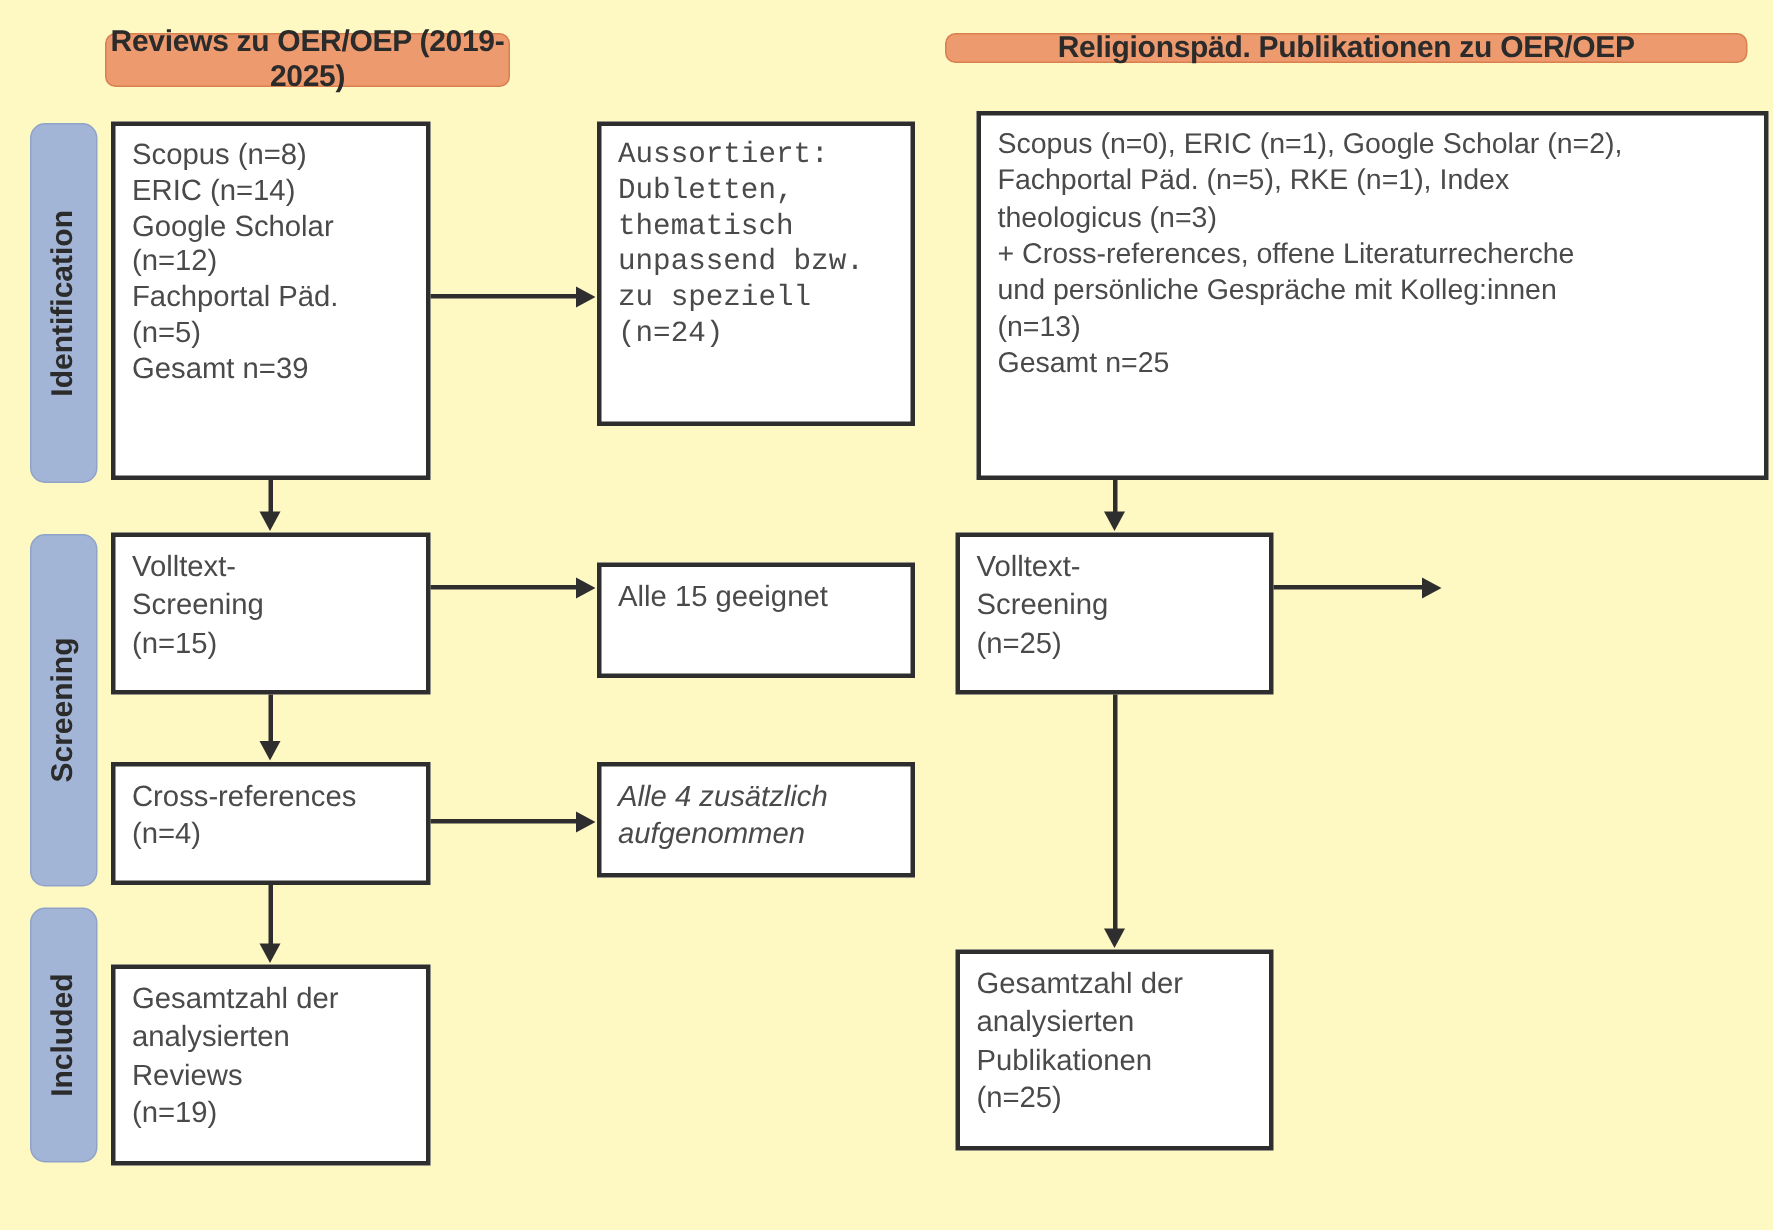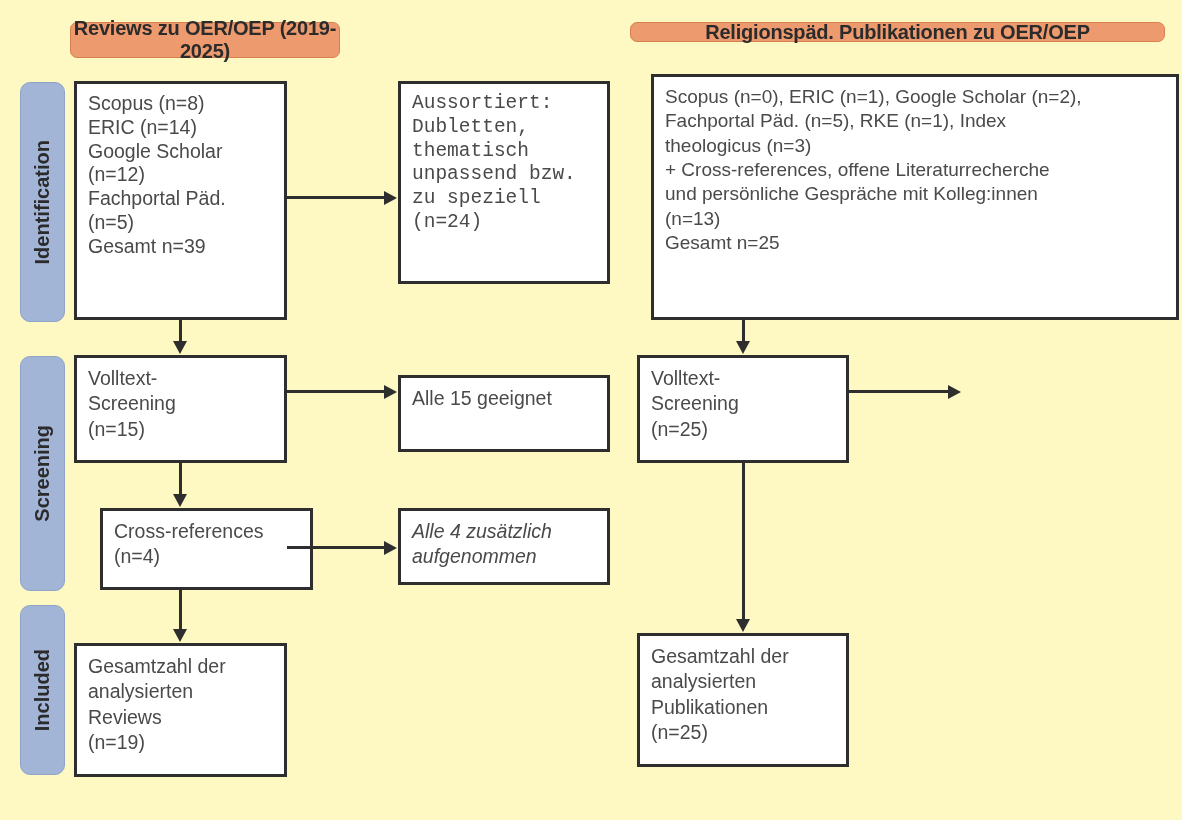--- a/index.html
+++ b/index.html
@@ -146,21 +146,21 @@
 (n=15)</div>
 
   <div class="flow-box" style="left:398px; top:355px; width:212px; height:77px;margin-top:20px;">Alle 15 geeignet</div>
 
   <div class="line-h" style="left:287px; top:390px; width:98px;"></div>
   <div class="arrow-right" style="left:384px; top:384.5px;"></div>
 
   <div class="line-v" style="left:179px; top:463px; height:32px;"></div>
   <div class="arrow-down" style="left:173px; top:494px;"></div>
 
-  <div class="flow-box" style="left:74px; top:508px; width:213px; height:82px;margin-left:26px;">Cross-references
+  <div class="flow-box" style="left:74px; top:508px; width:213px; height:82px;">Cross-references
 (n=4)</div>
 
   <div class="flow-box" style="left:398px; top:508px; width:212px; height:77px;font-style:italic;">Alle 4 zusätzlich
 aufgenommen</div>
 
   <div class="line-h" style="left:287px; top:546px; width:98px;"></div>
   <div class="arrow-right" style="left:384px; top:540.5px;"></div>
 
   <div class="line-v" style="left:179px; top:590px; height:40px;"></div>
   <div class="arrow-down" style="left:173px; top:629px;"></div>

